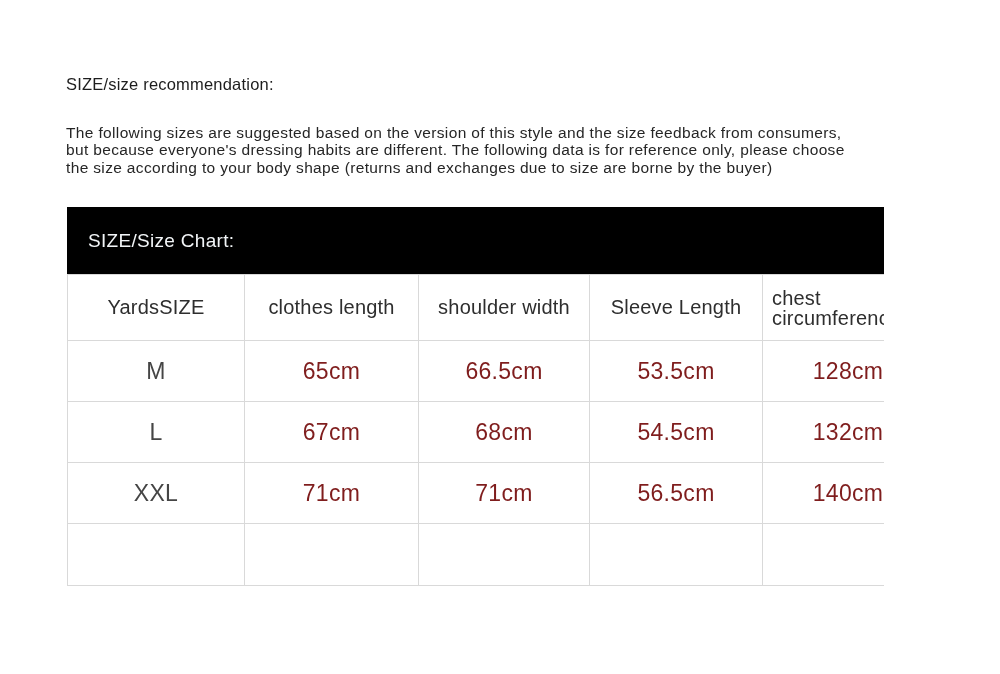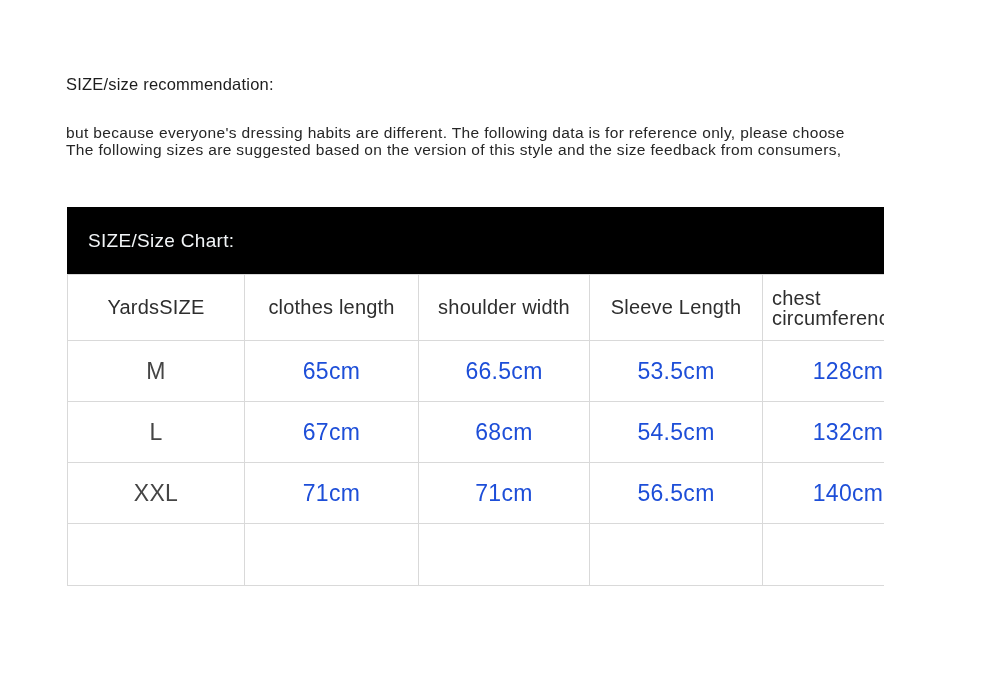--- a/index.html
+++ b/index.html
@@ -68,37 +68,38 @@
     vertical-align: middle;
   }
   .size-table thead th.left {
     text-align: left;
     padding-left: 9px;
     line-height: 20px;
   }
   .size-table tbody td {
     height: 61px;
     font-size: 23px;
-    color: #1d4ed8;
+    color: #7f1d1d;
     letter-spacing: 0.3px;
     vertical-align: middle;
   }
   .size-table tbody td.size-label { color: #454545; }
   .size-table tbody tr:last-child td { height: 62px; }
 </style>
 </head>
 <body>
 
 <div class="canvas">
 
   <h1 class="page-heading">SIZE/size recommendation:</h1>
 
   <p class="desc">
+    <span class="line">The following sizes are suggested based on the version of this style and the size feedback from consumers,</span>
     <span class="line">but because everyone's dressing habits are different. The following data is for reference only, please choose</span>
-    <span class="line">The following sizes are suggested based on the version of this style and the size feedback from consumers,</span>
+    <span class="line">the size according to your body shape (returns and exchanges due to size are borne by the buyer)</span>
   </p>
 
   <section class="chart">
 
     <div class="chart-title-bar" style="background-color: #000000;">
       <span style="color: rgb(242, 245, 247);">SIZE/Size Chart:</span>
     </div>
 
     <table class="size-table">
       <colgroup>

